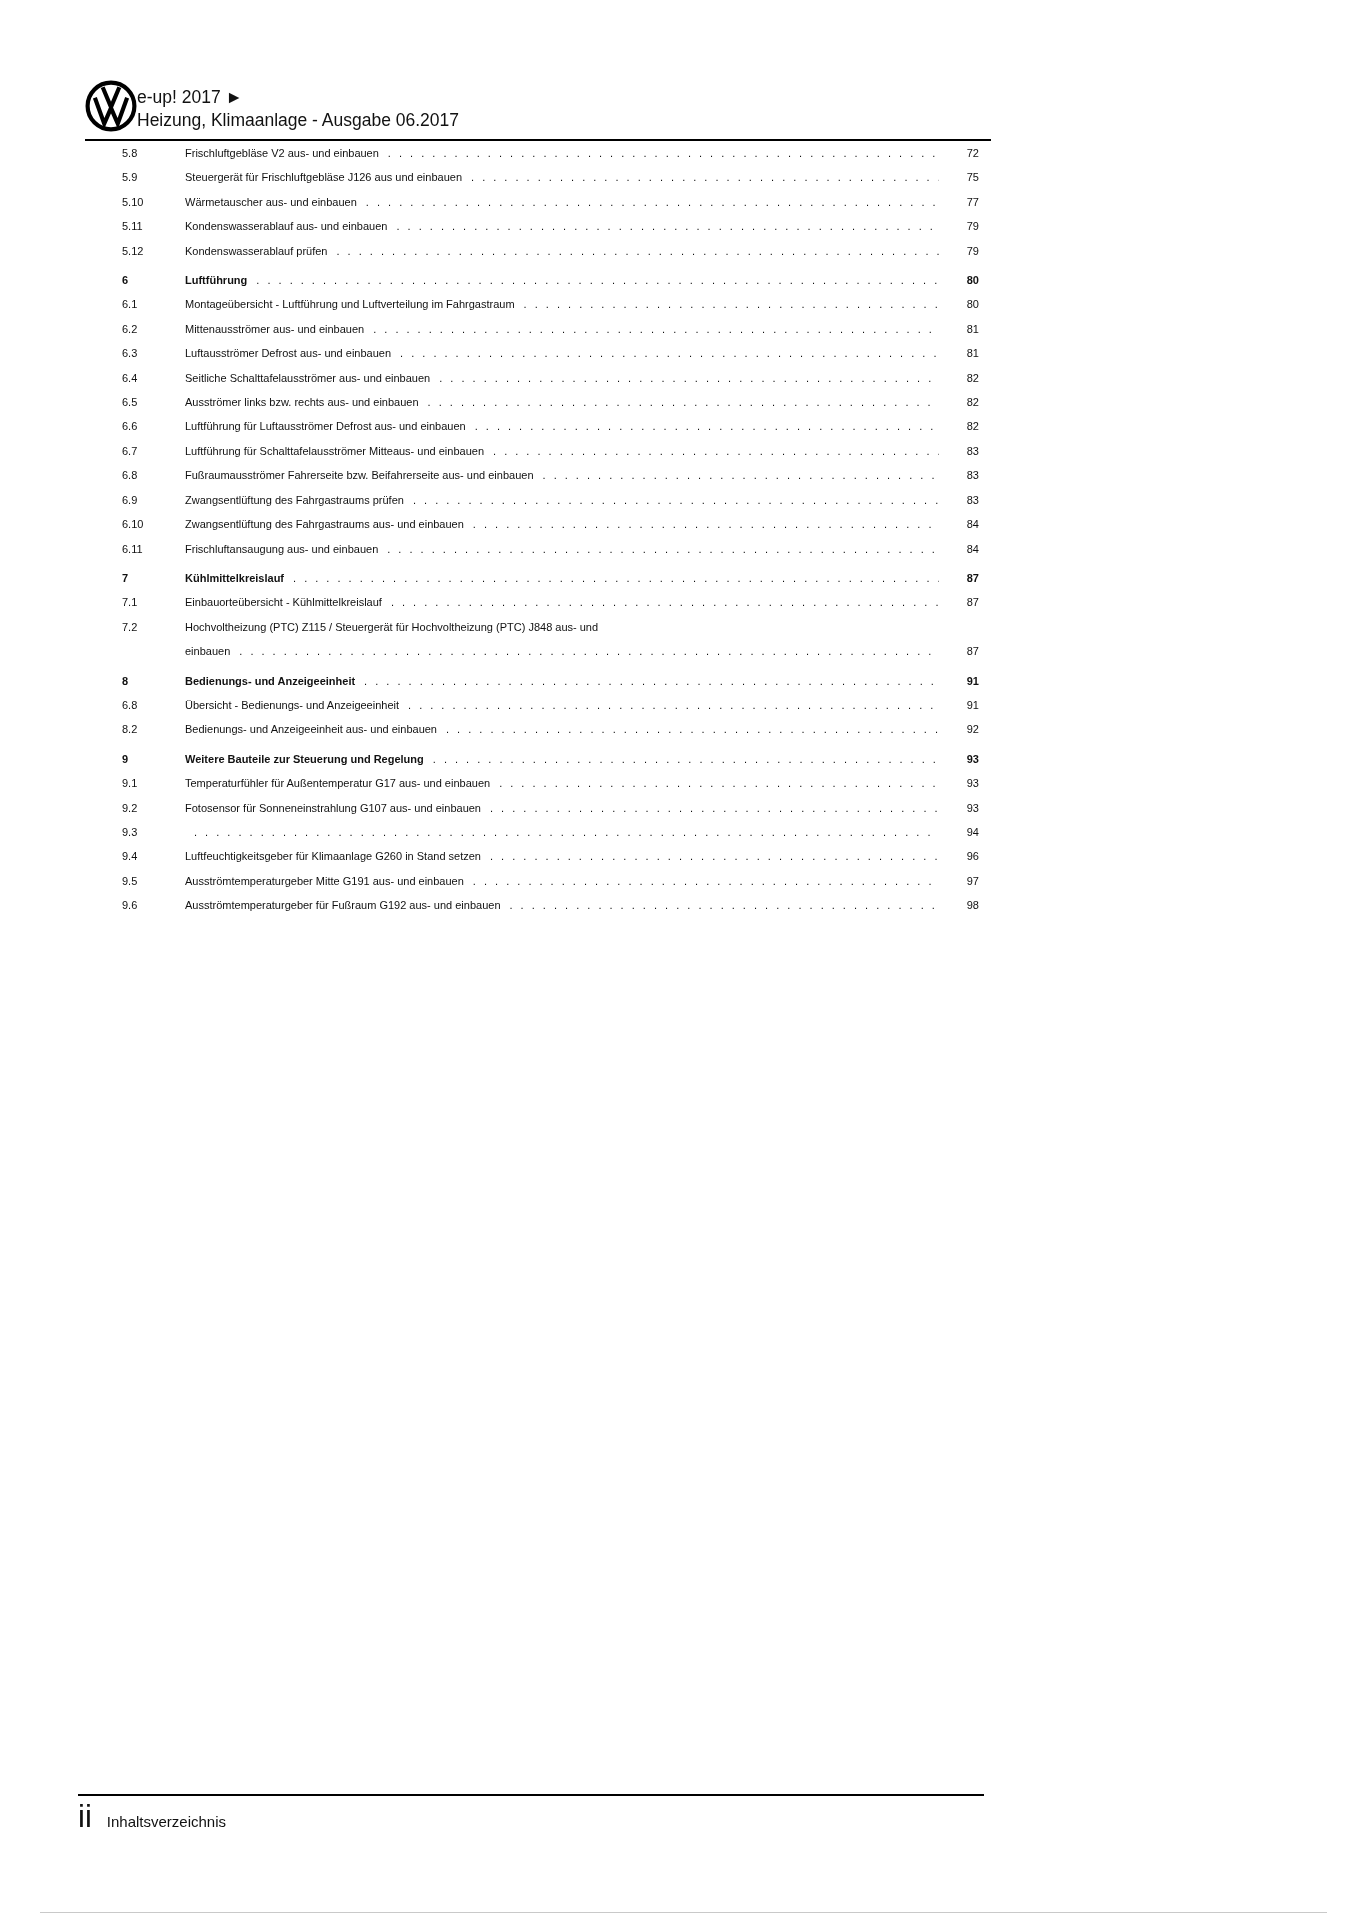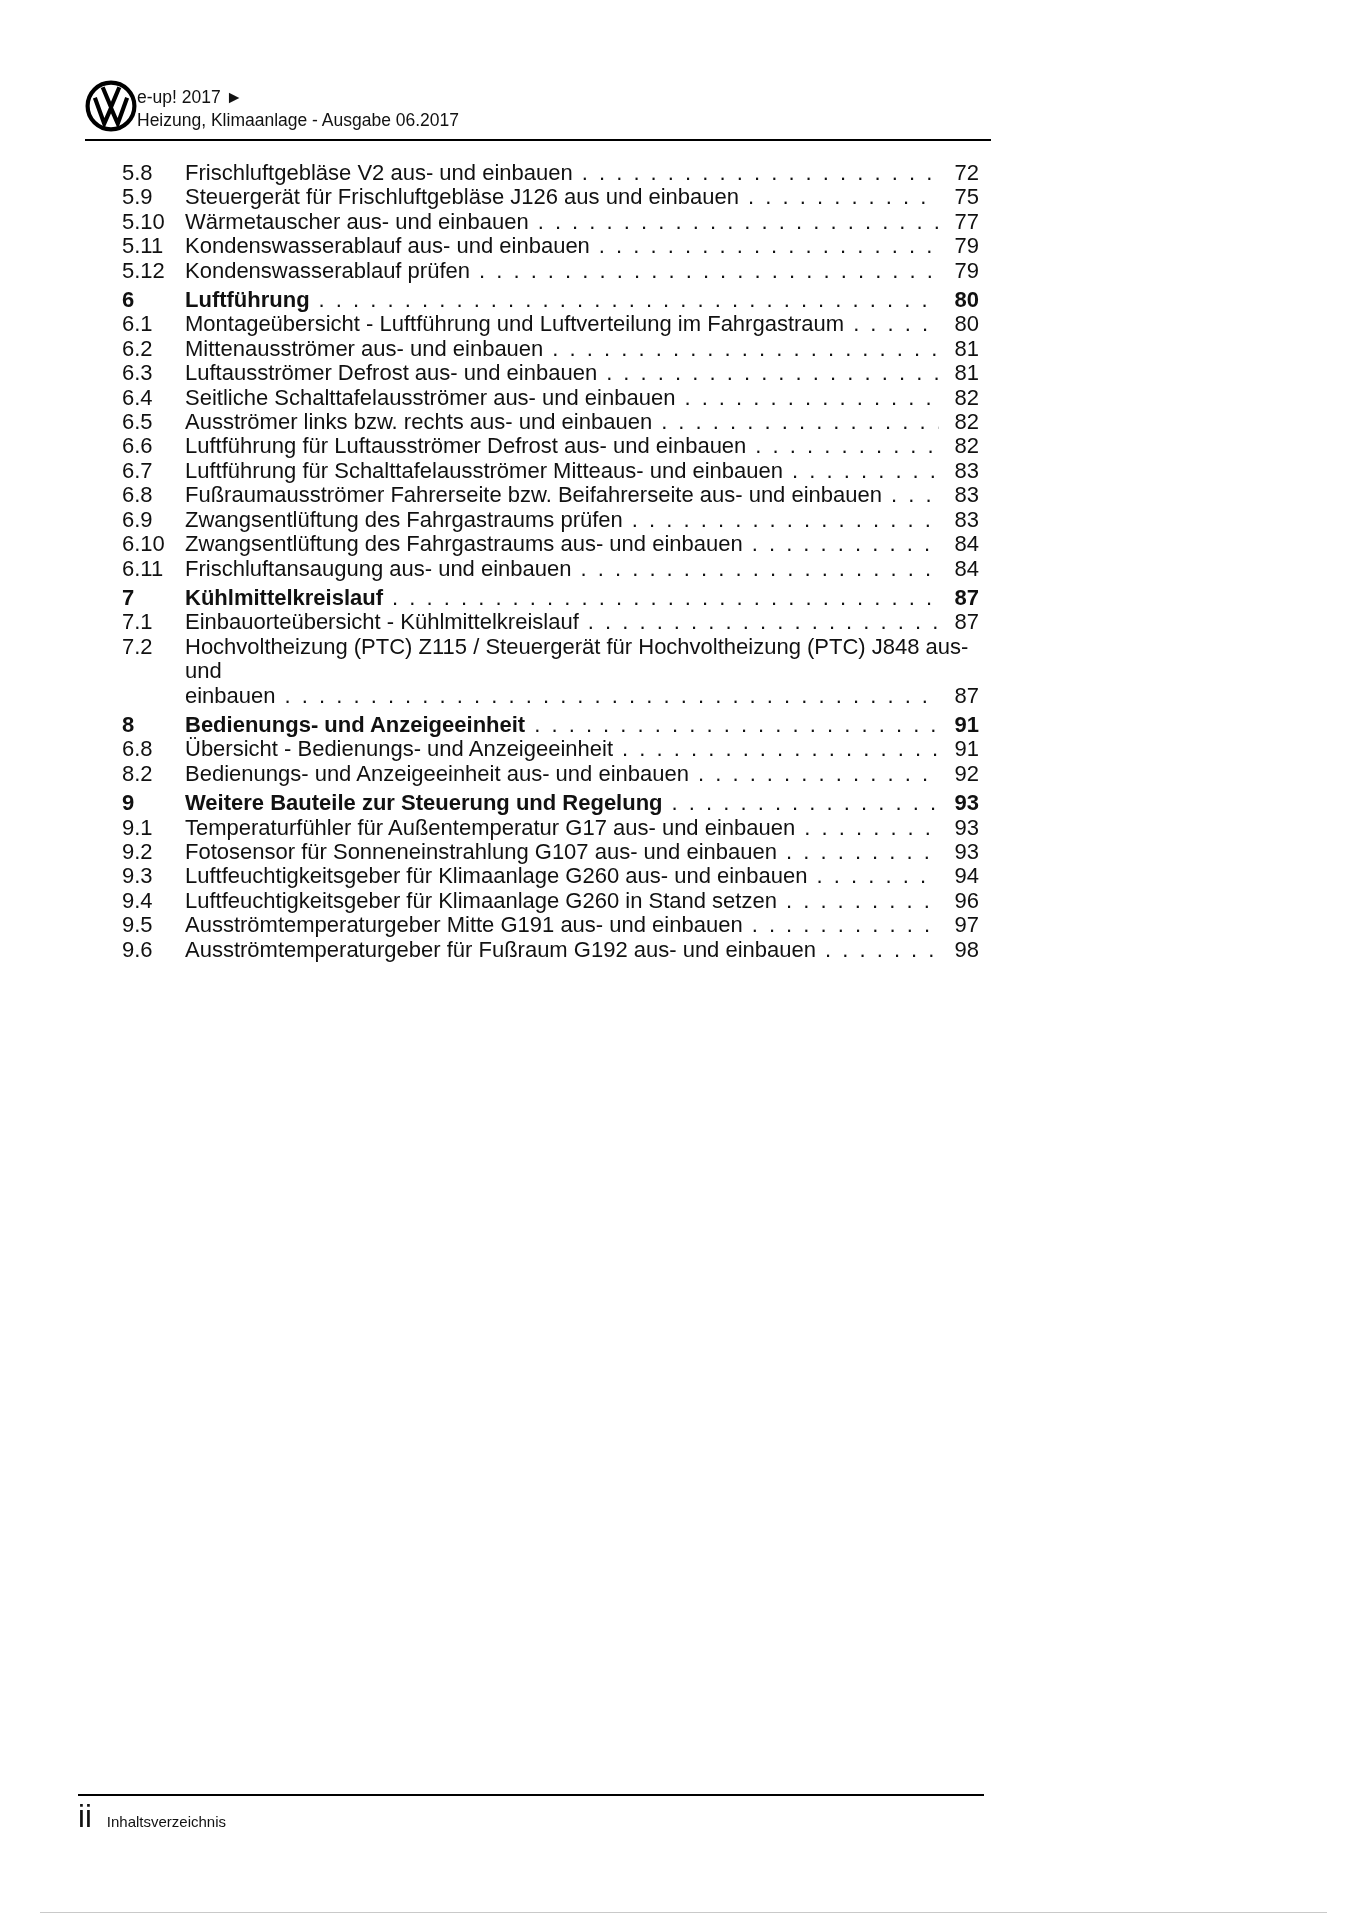--- a/index.html
+++ b/index.html
@@ -38,24 +38,23 @@
     padding-top: 3px;
   }
   .header-rule {
     border: none;
     border-top: 2.5px solid #000;
     margin: 7px 0 0 0;
   }
 
   
   .toc {
-    margin-top: 20px;
     padding-left: 37px;
     padding-right: 12px;
-    font-size: 22px;
+    font-size: 11px;
   }
   .row {
     display: flex;
     line-height: 24.4px;
   }
   .row.bold { font-weight: bold; margin-top: 5px; }
   .num { width: 63px; flex-shrink: 0; }
   .lines { flex: 1; min-width: 0; }
   .cont { }
   .lastline { display: flex; align-items: baseline; }
@@ -416,21 +415,20 @@
         <span class="dots"></span>
         <span class="page-num">93</span>
       </div>
     </div>
   </div>
 
   <div class="row">
     <span class="num">9.3</span>
     <div class="lines">
       <div class="lastline">
-        <span class="t">Luftfeuchtigkeitsgeber für Klimaanlage G260 aus- und einbauen</span>
         <span class="dots"></span>
         <span class="page-num">94</span>
       </div>
     </div>
   </div>
 
   <div class="row">
     <span class="num">9.4</span>
     <div class="lines">
       <div class="lastline">

